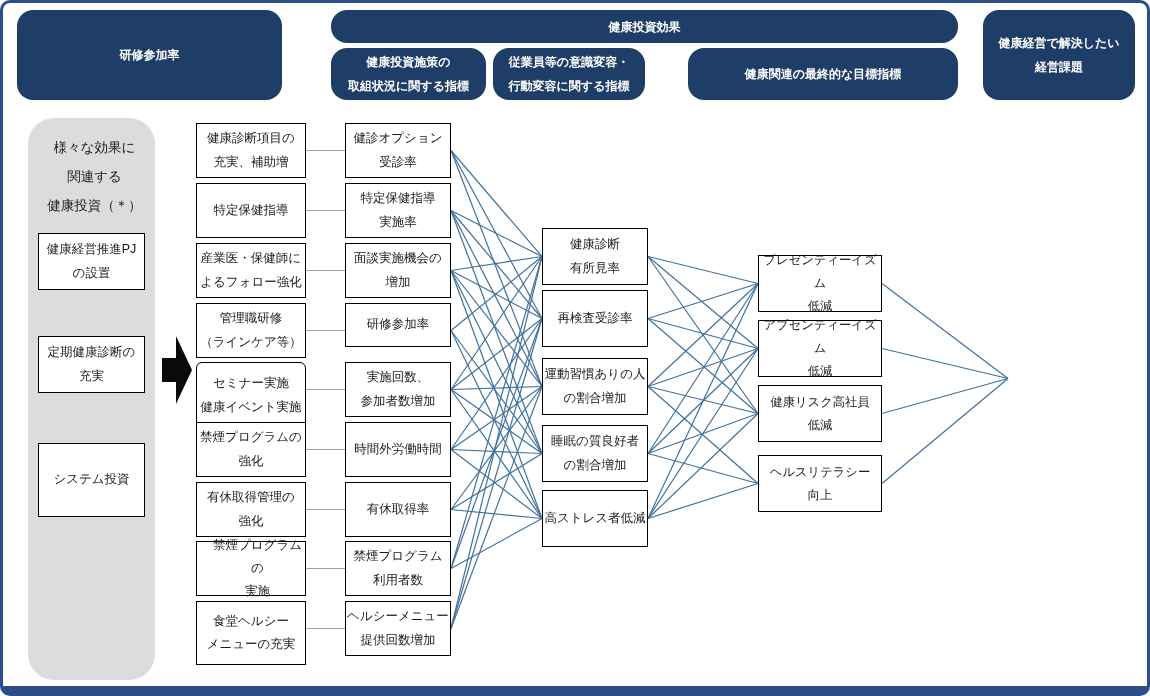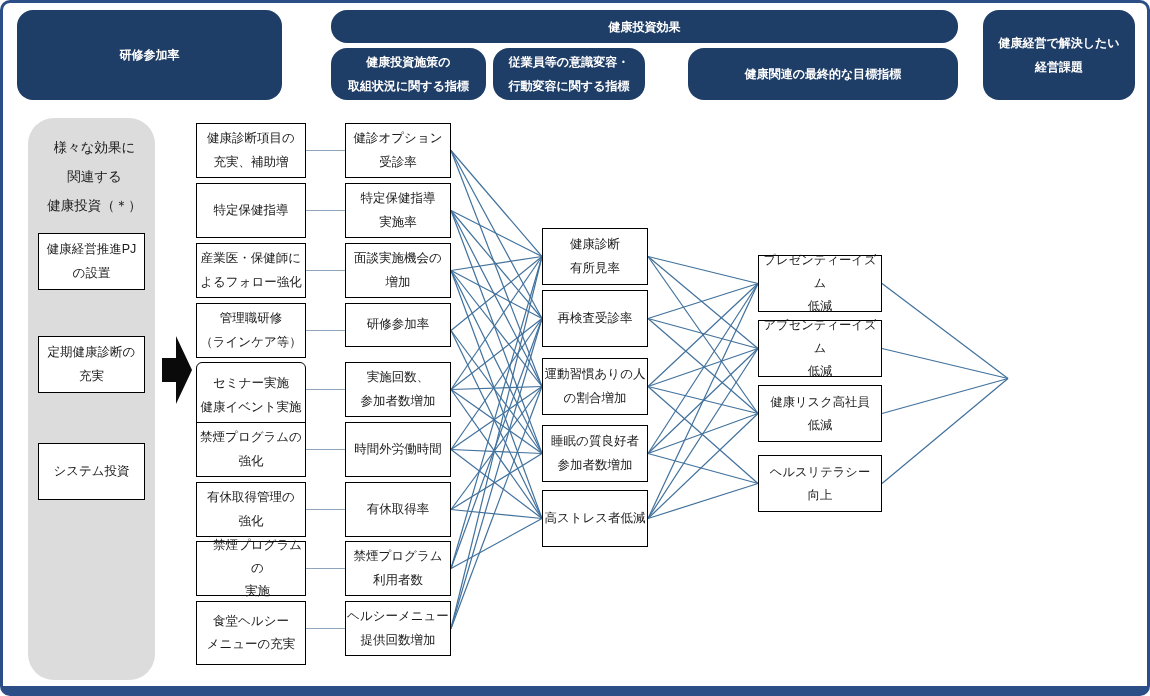--- a/index.html
+++ b/index.html
@@ -116,21 +116,21 @@
   <div class="panel" style="left:25px;top:115px;width:127px;height:562px;"></div>
   <div class="panel-title">様々な効果に
 関連する
 健康投資（＊）</div>
 
   <div id="nodes">
       <div class="nbox" style="left: 35px; top: 230px; width: 107px; height: 57px;">健康経営推進PJ
 の設置</div>
       <div class="nbox" style="left: 35px; top: 333px; width: 107px; height: 57px;">定期健康診断の
 充実</div>
-      <div class="nbox" style="left: 35px; top: 440px; width: 107px; height: 57px;">システム投資</div>
+      <div class="nbox" style="left: 35px; top: 440px; width: 107px; height: 74px;">システム投資</div>
       <div class="nbox" style="left: 193px; top: 120px; width: 110px; height: 55px;">健康診断項目の
 充実、補助増</div>
       <div class="nbox" style="left: 193px; top: 180px; width: 110px; height: 55px;">特定保健指導</div>
       <div class="nbox" style="left: 193px; top: 240px; width: 110px; height: 55px;">産業医・保健師に
 よるフォロー強化</div>
       <div class="nbox" style="left: 193px; top: 300px; width: 110px; height: 55px;">管理職研修
 （ラインケア等）</div>
       <div class="nbox" style="left: 193px; top: 359px; width: 110px; height: 67px; border-radius: 6px;">セミナー実施
 健康イベント実施</div>
       <div class="nbox" style="left: 193px; top: 419px; width: 110px; height: 55px;">禁煙プログラムの
@@ -155,21 +155,21 @@
       <div class="nbox" style="left: 342px; top: 538px; width: 106px; height: 55px;">禁煙プログラム
 利用者数</div>
       <div class="nbox" style="left: 342px; top: 598px; width: 106px; height: 55px;">ヘルシーメニュー
 提供回数増加</div>
       <div class="nbox" style="left: 539px; top: 225px; width: 106px; height: 57px;">健康診断
 有所見率</div>
       <div class="nbox" style="left: 539px; top: 287px; width: 106px; height: 57px;">再検査受診率</div>
       <div class="nbox" style="left: 539px; top: 355px; width: 106px; height: 57px;">運動習慣ありの人
 の割合増加</div>
       <div class="nbox" style="left: 539px; top: 422px; width: 106px; height: 57px;">睡眠の質良好者
-参加者数増加</div>
+の割合増加</div>
       <div class="nbox" style="left: 539px; top: 487px; width: 106px; height: 57px;">高ストレス者低減</div>
       <div class="nbox small" style="left: 755px; top: 252px; width: 124px; height: 57px;">プレゼンティーイズム
 低減</div>
       <div class="nbox small" style="left: 755px; top: 317px; width: 124px; height: 57px;">アブセンティーイズム
 低減</div>
       <div class="nbox small" style="left: 755px; top: 382px; width: 124px; height: 57px;">健康リスク高社員
 低減</div>
       <div class="nbox small" style="left: 755px; top: 452px; width: 124px; height: 57px;">ヘルスリテラシー
 向上</div>
     </div>

